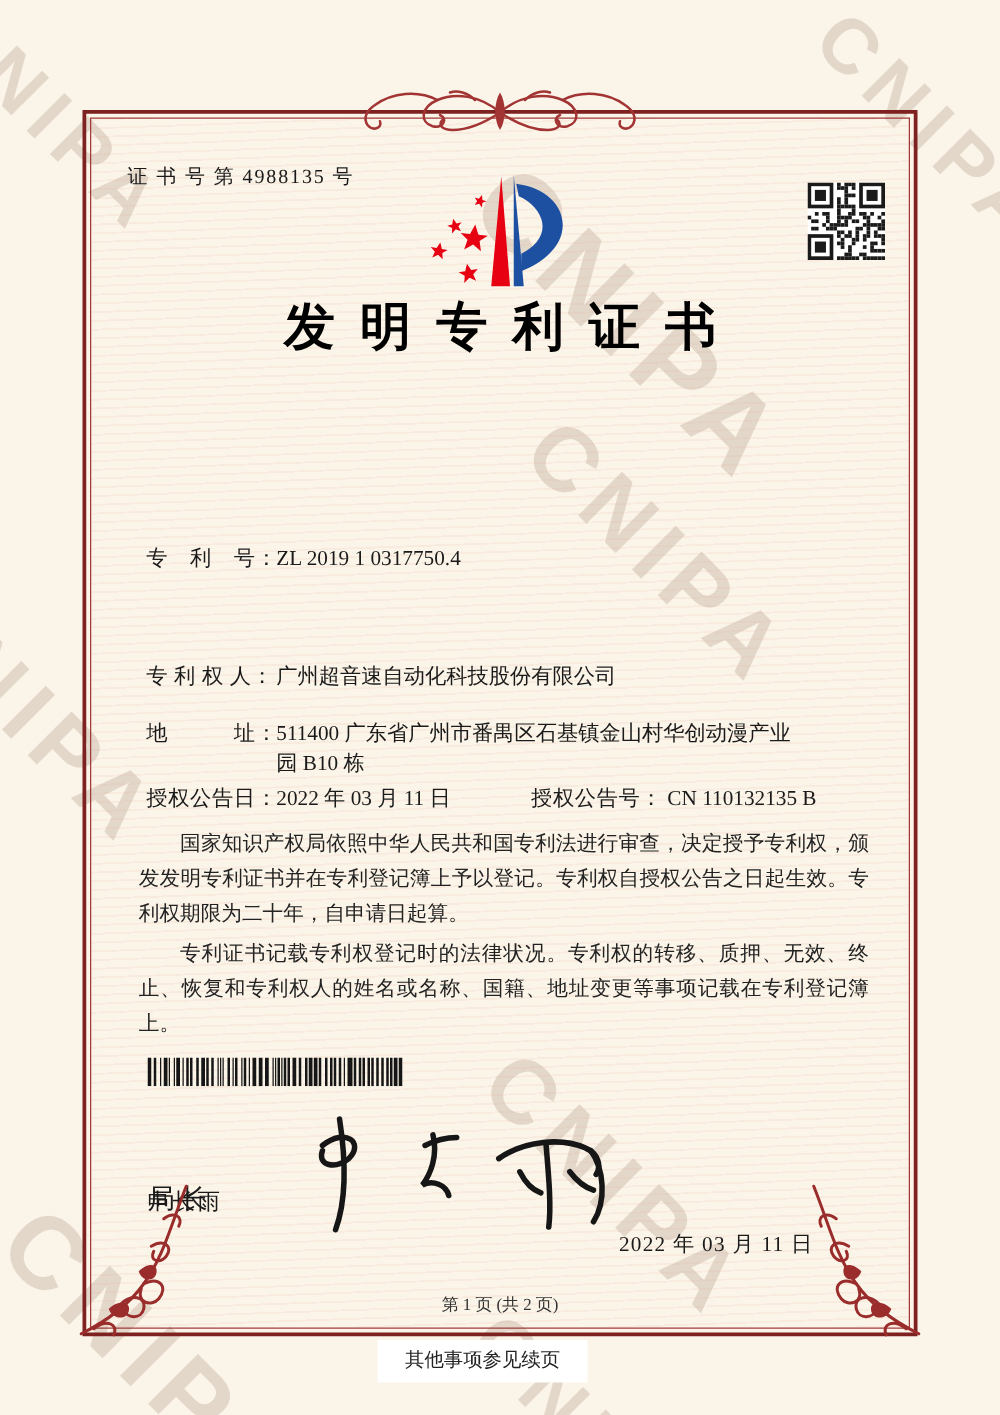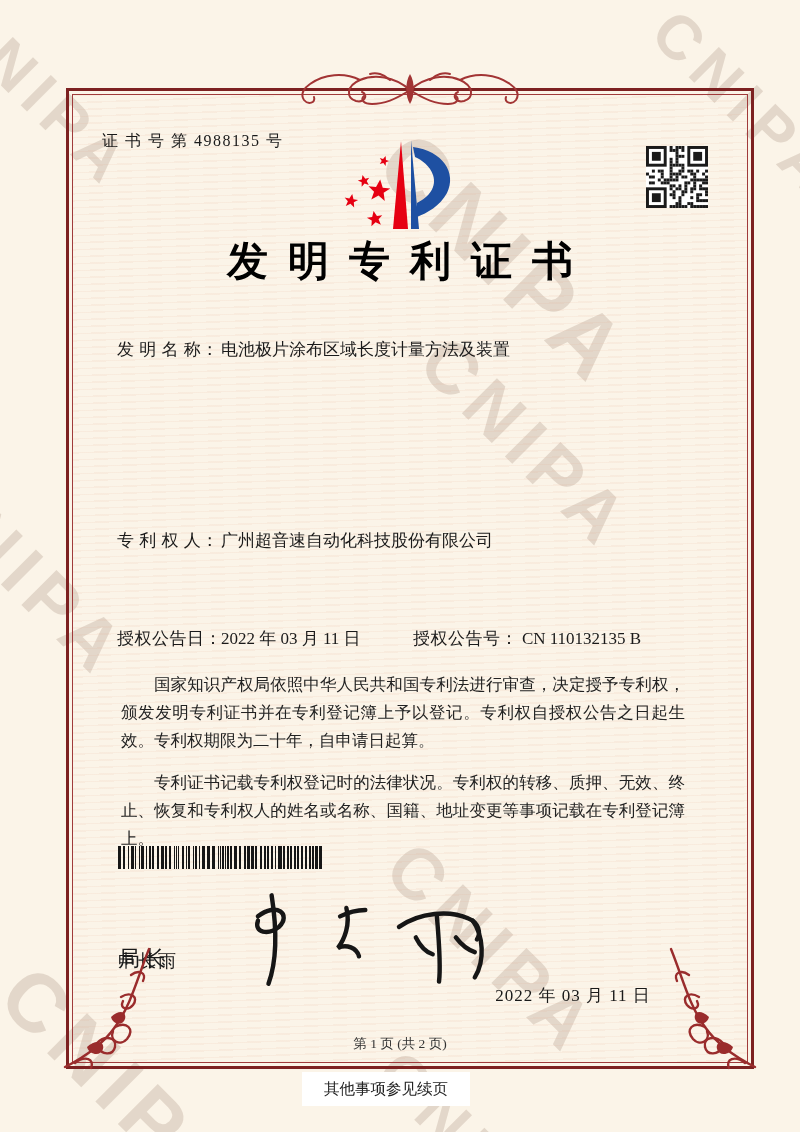--- a/index.html
+++ b/index.html
@@ -14,47 +14,47 @@
     position:absolute;z-index:0;
     color:rgba(172,150,134,0.30);
     font-family:"Liberation Sans","DejaVu Sans",sans-serif;
     font-weight:bold;letter-spacing:9px;
     transform:rotate(45deg);transform-origin:left top;
     white-space:nowrap;pointer-events:none;
   }
   
   .frame{
     position:absolute;left:66px;top:88px;width:662px;height:975px;
-    border:3px solid #7d2121;z-index:1;padding-left:20px;
+    border:3px solid #7d2121;z-index:1;
   }
   .frame-inner{position:absolute;inset:3px;border:1px solid #a03b3b;}
   .frame::before{ 
     content:"";position:absolute;inset:4px;
     background:repeating-linear-gradient(178deg,
       rgba(226,160,130,0.10) 0 1.5px, rgba(255,255,255,0) 1.5px 7px);
     pointer-events:none;
   }
   .cert-number{position:absolute;left:33px;top:40px;font-size:16px;letter-spacing:1.5px;}
   .qr{position:absolute;left:577px;top:55px;width:62px;height:62px;}
   .logo{position:absolute;left:266px;top:44px;width:130px;height:102px;}
   .title{
     position:absolute;left:0;top:143px;width:662px;text-align:center;
     font-size:41px;font-weight:600;letter-spacing:20px;padding-left:20px;
     box-sizing:border-box;color:#000000;
   }
   .field-row{position:absolute;left:48px;font-size:17px;line-height:24px;white-space:nowrap;}
   .field-label{display:inline-block;width:100px;letter-spacing:0.5px;vertical-align:top;}
   .field-value{display:inline-block;margin-left:4px;vertical-align:top;}
-  .field-label2{display:inline-block;margin-left:48px;letter-spacing:0.5px;vertical-align:top;}
+  .field-label2{display:inline-block;margin-left:60px;letter-spacing:0.5px;vertical-align:top;}
   .addr-line2{display:block;margin-left:104px;}
   .body-text{
     position:absolute;left:38px;top:566px;width:592px;
     font-size:16.5px;line-height:28px;text-align:justify;color:#222;
   }
-  .body-text p{margin:14px;text-indent:33px;}
+  .body-text p{margin:4px;text-indent:33px;}
   .barcode{position:absolute;left:49px;top:755px;width:204px;height:23px;}
   .official-title{position:absolute;left:49px;top:820px;font-size:22px;letter-spacing:4px;margin-top:33px;}
   .official-name{position:absolute;left:49px;top:858px;font-size:18px;letter-spacing:2px;}
   .signature{position:absolute;left:150px;top:798px;width:280px;height:100px;}
   .issue-date{position:absolute;left:374px;top:893px;width:260px;text-align:center;font-size:17px;letter-spacing:1px;}
   .page-info{position:absolute;left:0;top:944px;width:662px;text-align:center;font-size:13.5px;color:#333;}
   .continuation{
     position:absolute;left:302px;top:1072px;width:168px;height:34px;z-index:6;
     background:#ffffff;text-align:center;line-height:34px;font-size:15.5px;color:#222;
   }
@@ -278,25 +278,29 @@
       <polygon points="66,6 58,94 73,94"></polygon>
     </g>
     <g fill="#1e50a2">
       <polygon points="76,5 76,94 84,94"></polygon>
       <path d="M78,12 C108,16 122,38 112,58 C105,71 92,78 82,82 L82,68 C94,62 102,52 98,40 C95,31 87,25 80,22 Z"></path>
     </g>
   </svg>
 
   <div class="title">发明专利证书</div>
 
-  <div class="field-row" style="top:247px;">
-    <span class="field-label">发 明 名 称：</span><span class="field-value">电池极片涂布区域长度计量方法及装置</span>
+  <div class="field-row" style="top:344px;">
+    <span class="field-label">专　利　号：</span><span class="field-value">ZL 2019 1 0317750.4</span>
   </div>
   <div class="field-row" style="top:438px;">
     <span class="field-label">专 利 权 人：</span><span class="field-value">广州超音速自动化科技股份有限公司</span>
+  </div>
+  <div class="field-row" style="top:484px;">
+    <span class="field-label">地　　　址：</span><span class="field-value">511400 广东省广州市番禺区石基镇金山村华创动漫产业</span>
+    <span class="addr-line2">园 B10 栋</span>
   </div>
   <div class="field-row" style="top:536px;">
     <span class="field-label">授权公告日：</span><span class="field-value">2022 年 03 月 11 日</span>
     <span class="field-label2">授权公告号：</span><span class="field-value">CN 110132135 B</span>
   </div>
 
   <div class="body-text">
     <p>国家知识产权局依照中华人民共和国专利法进行审查，决定授予专利权，颁发发明专利证书并在专利登记簿上予以登记。专利权自授权公告之日起生效。专利权期限为二十年，自申请日起算。</p>
     <p>专利证书记载专利权登记时的法律状况。专利权的转移、质押、无效、终止、恢复和专利权人的姓名或名称、国籍、地址变更等事项记载在专利登记簿上。</p>
   </div>

